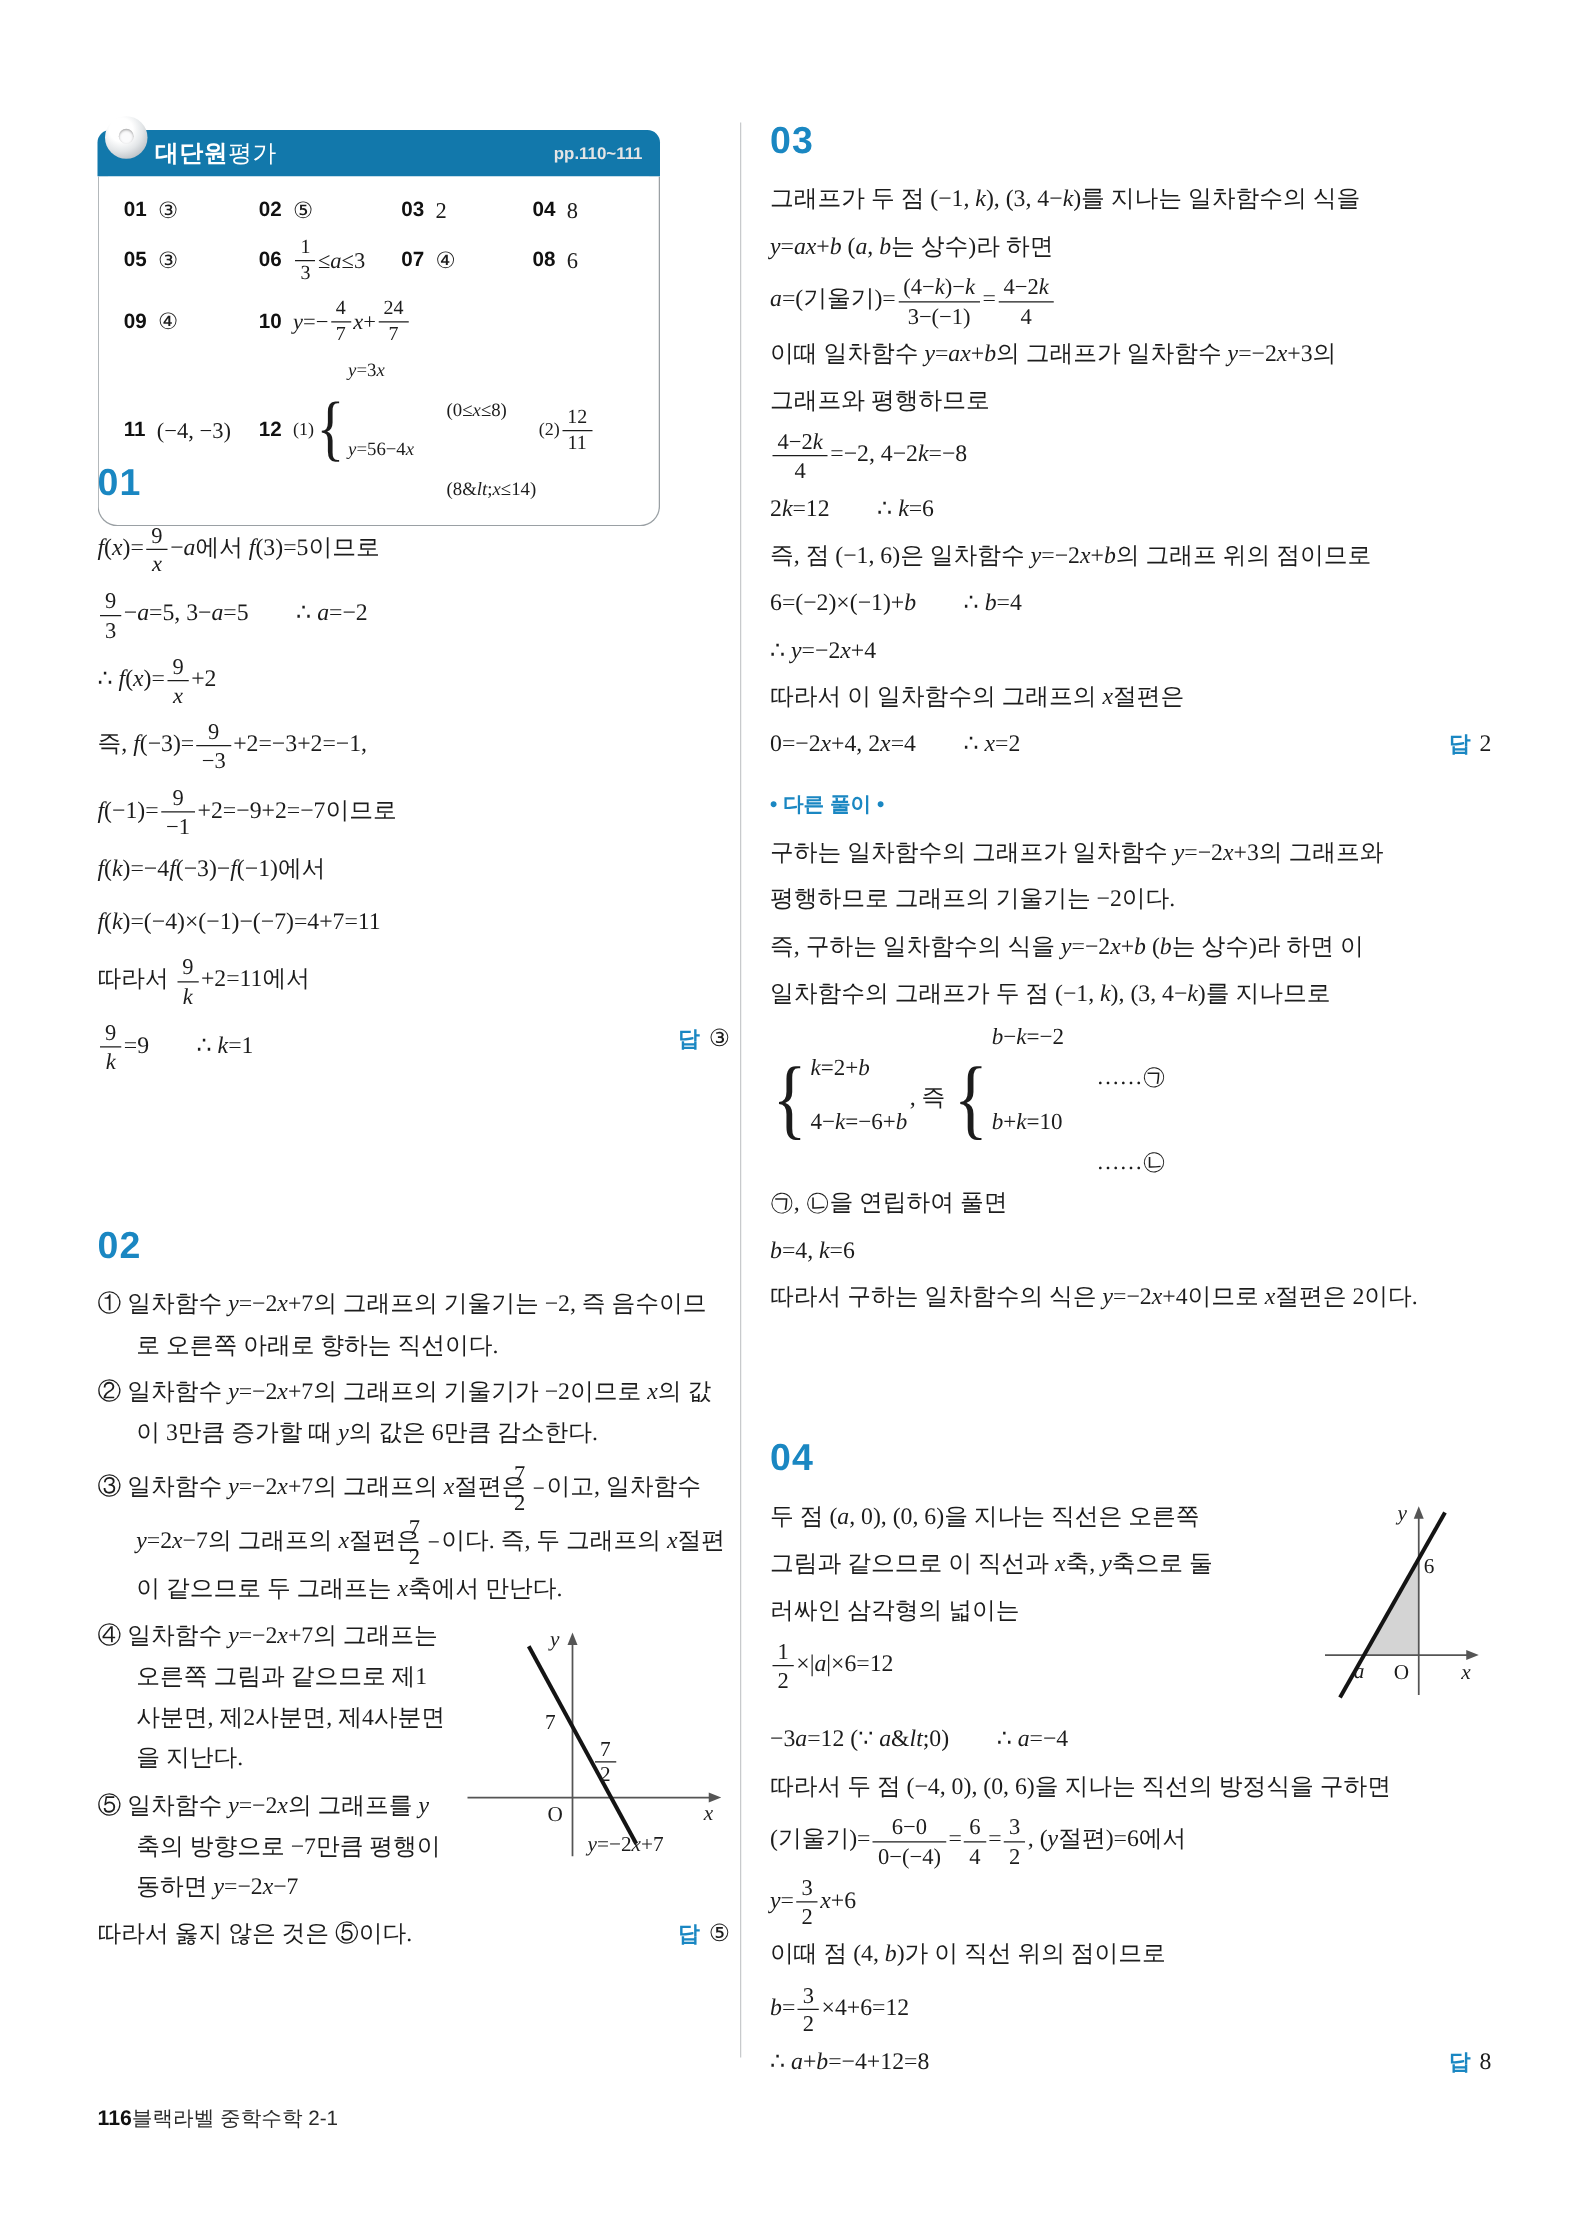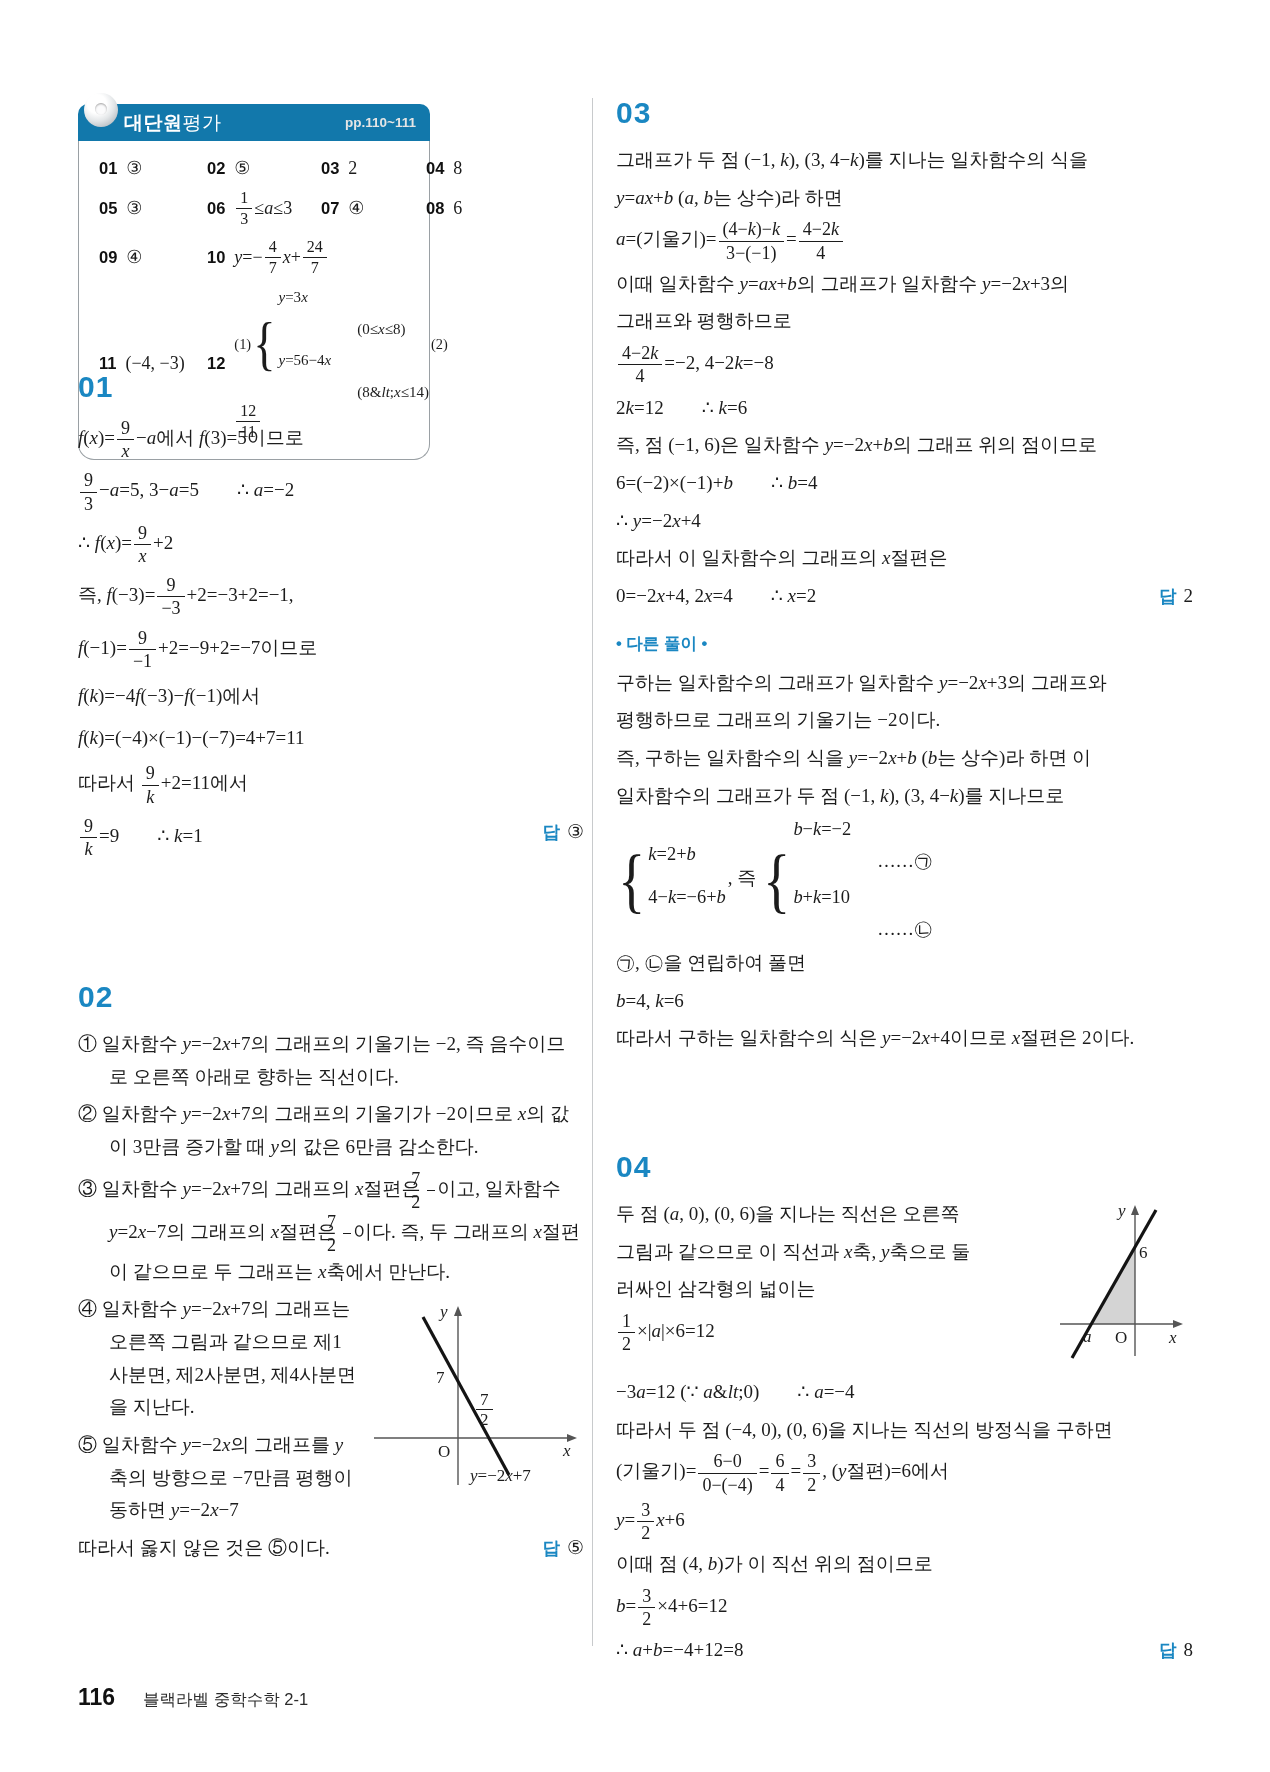--- a/index.html
+++ b/index.html
@@ -1,21 +1,21 @@
 <!DOCTYPE html>
 <html><head>
 <meta charset="utf-8">
 <style>
   html,body{margin:0;padding:0;background:#ffffff;}
   .page{position:relative;width:1270px;height:1772px;background:#fff;overflow:hidden;
         font-family:"Liberation Serif","DejaVu Serif",serif;color:#1c1c1c;}
   .col-divider{position:absolute;left:592px;top:98px;width:1px;height:1548px;background:#c8cacc;}
 
   
-  .answer-box{position:absolute;left:78px;top:104px;width:352px;}
+  .answer-box{position:absolute;left:78px;top:104px;width:450px;}
   .ab-header{position:relative;height:37px;background:#1278ab;border-radius:10px 10px 0 0;
              display:flex;align-items:center;padding:0 14px 0 46px;box-sizing:border-box;}
   .donut{position:absolute;left:6px;top:-11px;width:34px;height:34px;border-radius:50%;
          background:radial-gradient(circle at 38% 32%,#ffffff 0 30%,#e3e6e8 55%,#9aa1a8 100%);}
   .donut::after{content:"";position:absolute;left:11px;top:10px;width:12px;height:12px;border-radius:50%;
                 background:#fbfbfc;box-shadow:inset 0 1px 2px rgba(0,0,0,.35);}
   .ab-title{color:#fff;font-family:"Liberation Sans","DejaVu Sans",sans-serif;font-size:19px;letter-spacing:.5px;}
   .ab-title b{font-weight:800;}
   .ab-pages{margin-left:auto;color:#e5e5e5;font-family:"Liberation Sans","DejaVu Sans",sans-serif;
             font-size:13.5px;font-weight:600;}
@@ -65,22 +65,22 @@
   .glabel{position:absolute;font-size:17px;line-height:1;text-indent:0;}
   .g-var{font-style:italic;}
   #p02 .lines-b .line:last-child{clear:right;}
   #p04 .line:nth-child(5){clear:right;margin-top:16px;}
   svg .axis{stroke:#555;stroke-width:1.4;}
   svg .mainline{stroke:#141414;stroke-width:3.2;}
   svg .arrow{fill:#555;}
 
   
   .footer{position:absolute;left:78px;top:1684px;display:flex;align-items:baseline;}
-  .fpn{font-family:"Liberation Sans","DejaVu Sans",sans-serif;font-weight:700;font-size:23px;color:#111;}
-  .fbt{font-family:"Liberation Sans","DejaVu Sans",sans-serif;font-size:16.5px;color:#2a2a2a;margin-left:28px;}
+  .fpn{font-family:"Liberation Sans","DejaVu Sans",sans-serif;font-weight:700;font-size:17px;color:#111;}
+  .fbt{font-family:"Liberation Sans","DejaVu Sans",sans-serif;font-size:16.5px;color:#2a2a2a;}
 </style>
 </head>
 <body>
 
 <div class="page">
   <div class="col-divider"></div>
 
   <section class="answer-box">
     <div class="ab-header">
       <span class="donut"></span>

